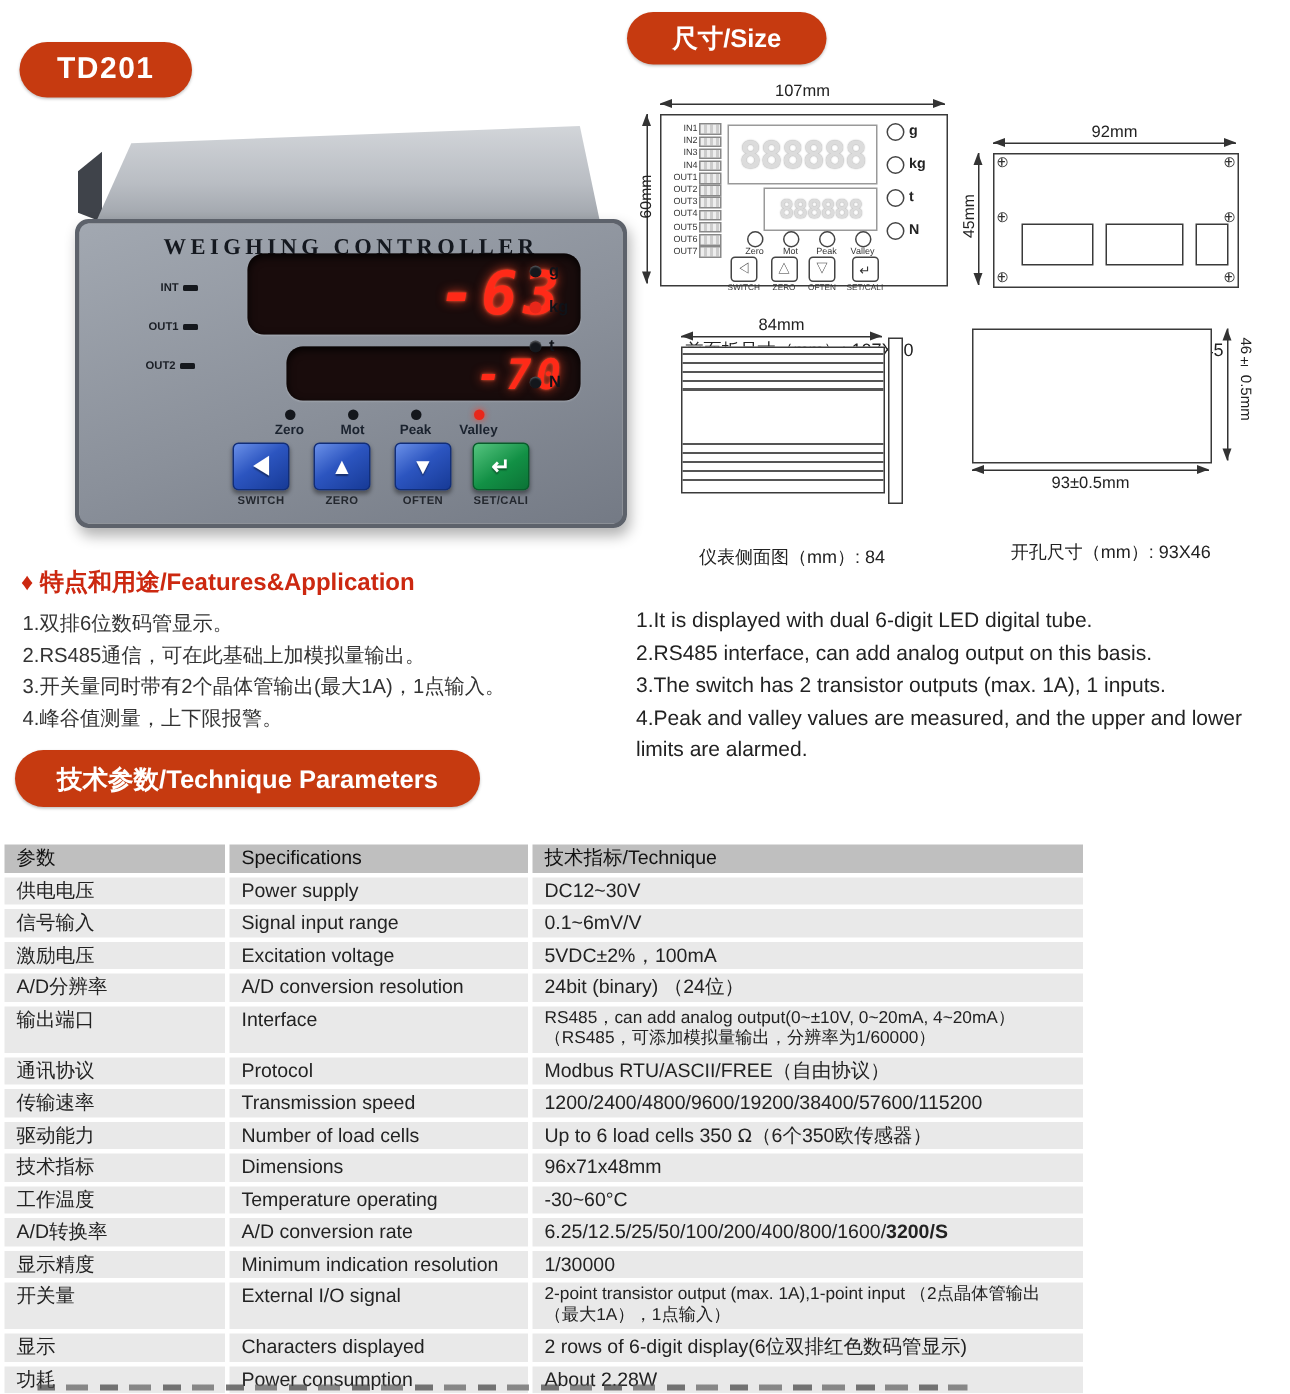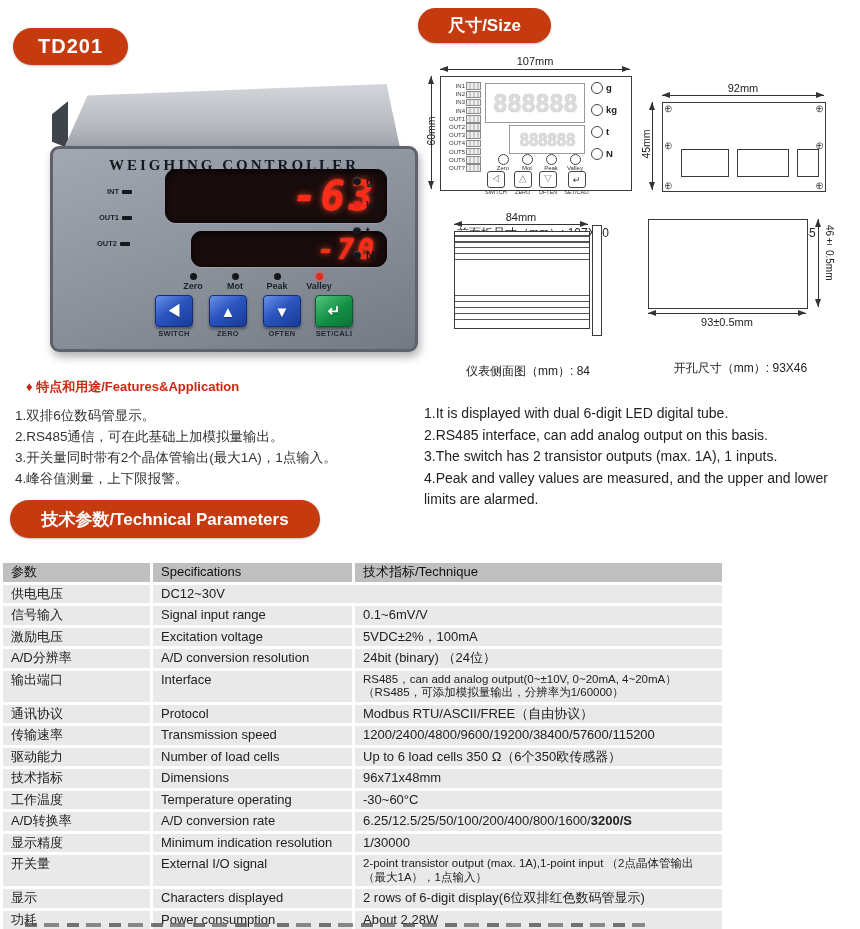--- a/index.html
+++ b/index.html
@@ -145,21 +145,21 @@
   
   #diag-cutout { position:absolute; left:638px; top:209px; width:205px; height:134px; }
   .dc-box { position:absolute; left:10px; top:10px; width:158px; height:88px; border:1.5px solid #3a3a3a; background:#fff; }
   .dc-dimv { left:180px; top:10px; height:88px; }
   .dc-vlabel { left:186px; top:16px; writing-mode:vertical-rl; font-size:10px; height:78px; }
   .dc-dimh { top:104px; left:10px; width:158px; }
   .dc-hlabel { top:107px; left:10px; width:158px; text-align:center; }
   .dc-caption { top:120px; left:0; width:205px; }
 
   
-  #feat-heading { position:absolute; left:26px; top:378px; font-size:13px; font-weight:bold; color:#cc2810; }
+  #feat-heading { position:absolute; left:14px; top:378px; font-size:16px; font-weight:bold; color:#cc2810; }
   #feat-cn { position:absolute; left:15px; top:405px; width:405px; font-size:13.5px; color:#333; line-height:21px; }
   #feat-en { position:absolute; left:424px; top:403px; width:428px; font-size:14px; color:#222; line-height:21.5px; }
 
   
   #table { position:absolute; left:3px; top:563px; width:719px; }
   .trow { display:flex; margin-bottom:3px; }
   .tcell { background:#e9e9e9; padding:1px 8px 2px; font-size:13px; line-height:15.5px; color:#222; }
   .c1 { width:131px; margin-right:3px; }
   .c2 { width:183px; margin-right:3px; }
   .c3 { flex:1; }
@@ -478,32 +478,33 @@
       <div class="feat-line">4.峰谷值测量，上下限报警。</div>
     </div>
   <div id="feat-en">
 
   <div class="feat-line">1.It is displayed with dual 6-digit LED digital tube.</div>
       <div class="feat-line">2.RS485 interface, can add analog output on this basis.</div>
       <div class="feat-line">3.The switch has 2 transistor outputs (max. 1A), 1 inputs.</div>
       <div class="feat-line">4.Peak and valley values are measured, and the upper and lower limits are alarmed.</div>
     </div>
 
-  <div class="badge" id="badge-tech">技术参数/Technical Parameters</div>
+  <div class="badge" id="badge-tech">技术参数/Technique Parameters</div>
 
   <div id="table">
     <div class="trow thead">
       <div class="tcell c1">参数</div>
       <div class="tcell c2">Specifications</div>
       <div class="tcell c3">技术指标/Technique</div>
     </div>
     <div>
 
         <div class="trow">
           <div class="tcell c1">供电电压</div>
+          <div class="tcell c2">Power supply</div>
           <div class="tcell c3"><span>DC12~30V</span><b></b></div>
         </div>
 
         <div class="trow">
           <div class="tcell c1">信号输入</div>
           <div class="tcell c2">Signal input range</div>
           <div class="tcell c3"><span>0.1~6mV/V</span><b></b></div>
         </div>
 
         <div class="trow">

